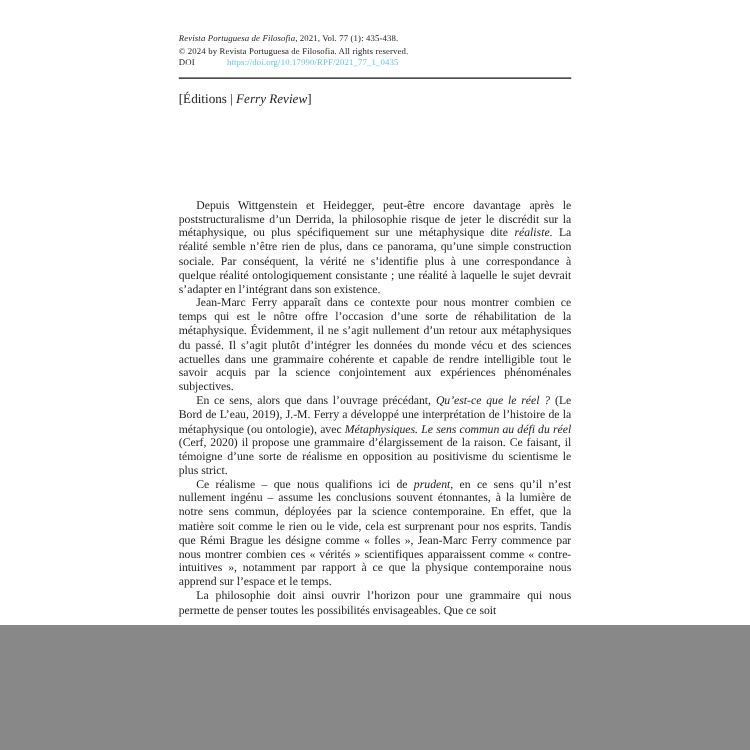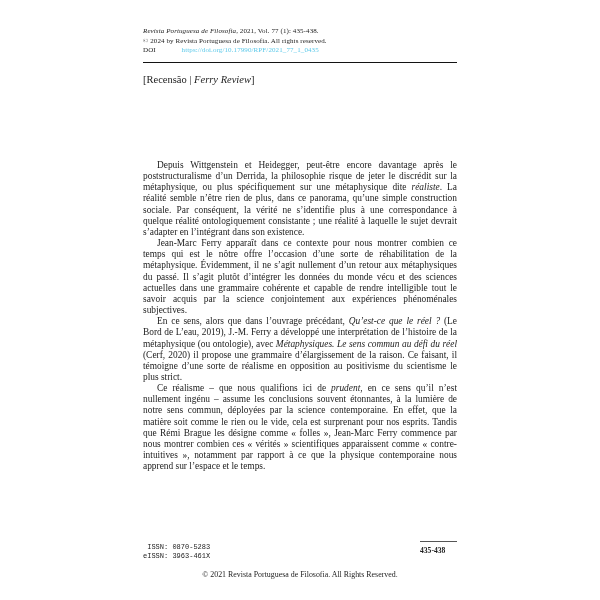--- a/index.html
+++ b/index.html
@@ -1,20 +1,20 @@
 <!DOCTYPE html>
 <html><head>
 <meta charset="utf-8">
 <style>
   * { margin: 0; padding: 0; box-sizing: border-box; }
   html, body { background: #888; }
   .page {
     position: relative;
     width: 600px;
-    height: 600px;
+    height: 500px;
     background: #ffffff;
     font-family: "Liberation Serif", serif;
     color: #1c1c1c;
     overflow: hidden;
     margin: 0 auto;
   }
   .header-block {
     position: absolute;
     top: 27px; left: 143px; width: 316px;
     font-size: 7px; line-height: 9.5px;
@@ -76,28 +76,29 @@
 <div class="page">
 
   <div class="header-block">
     <div><span style="font-style: italic;">Revista Portuguesa de Filosofia</span><span>, 2021, Vol. 77 (1): 435-438.</span></div>
     <div><span>© 2024 by Revista Portuguesa de Filosofia. All rights reserved.</span></div>
     <div class="doi-line"><span>DOI</span> <a class="doi-link" style="color: rgb(90, 200, 233);">https://doi.org/10.17990/RPF/2021_77_1_0435</a></div>
   </div>
 
   <div class="top-rule"></div>
 
-  <div class="review-tag"><span>[Recensão | </span><span style="font-style: italic;">Ferry Review</span><span>]</span></div>
+  <div class="review-tag"><span>[Éditions | </span><span style="font-style: italic;">Ferry Review</span><span>]</span></div>
 
 
   <div class="body-text">
     <p><span>Depuis Wittgenstein et Heidegger, peut-être encore davantage après le poststructuralisme d’un Derrida, la philosophie risque de jeter le discrédit sur la métaphysique, ou plus spécifiquement sur une métaphysique dite </span><span style="font-style: italic;">réaliste</span><span>. La réalité semble n’être rien de plus, dans ce panorama, qu’une simple construction sociale. Par conséquent, la vérité ne s’identifie plus à une correspondance à quelque réalité ontologiquement consistante ; une réalité à laquelle le sujet devrait s’adapter en l’intégrant dans son existence.</span></p>
     <p><span>Jean-Marc Ferry apparaît dans ce contexte pour nous montrer combien ce temps qui est le nôtre offre l’occasion d’une sorte de réhabilitation de la métaphysique. Évidemment, il ne s’agit nullement d’un retour aux métaphysiques du passé. Il s’agit plutôt d’intégrer les données du monde vécu et des sciences actuelles dans une grammaire cohérente et capable de rendre intelligible tout le savoir acquis par la science conjointement aux expériences phénoménales subjectives.</span></p>
     <p><span>En ce sens, alors que dans l’ouvrage précédant, </span><span style="font-style: italic;">Qu’est-ce que le réel ?</span><span> (Le Bord de L’eau, 2019), J.-M. Ferry a développé une interprétation de l’histoire de la métaphysique (ou ontologie), avec </span><span style="font-style: italic;">Métaphysiques. Le sens commun au défi du réel</span><span> (Cerf, 2020) il propose une grammaire d’élargissement de la raison. Ce faisant, il témoigne d’une sorte de réalisme en opposition au positivisme du scientisme le plus strict.</span></p>
     <p><span>Ce réalisme – que nous qualifions ici de </span><span style="font-style: italic;">prudent</span><span>, en ce sens qu’il n’est nullement ingénu – assume les conclusions souvent étonnantes, à la lumière de notre sens commun, déployées par la science contemporaine. En effet, que la matière soit comme le rien ou le vide, cela est surprenant pour nos esprits. Tandis que Rémi Brague les désigne comme « folles », Jean-Marc Ferry commence par nous montrer combien ces « vérités » scientifiques apparaissent comme « contre-intuitives », notamment par rapport à ce que la physique contemporaine nous apprend sur l’espace et le temps.</span></p>
+    <p><span>La philosophie doit ainsi ouvrir l’horizon pour une grammaire qui nous permette de penser toutes les possibilités envisageables. Que ce soit</span></p>
   </div>
 
   <div class="footer-issn">
     <div>ISSN: 0870-5283</div>
     <div>eISSN: 3963-461X</div>
   </div>
 
   <div class="footer-pages">
     <div class="pages-rule"></div>
     <div class="pages-num">435-438</div>

